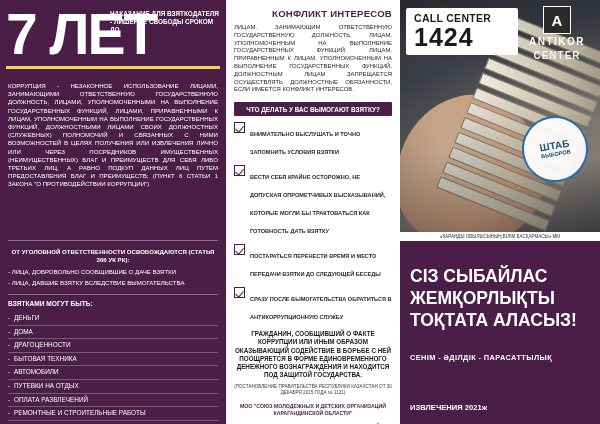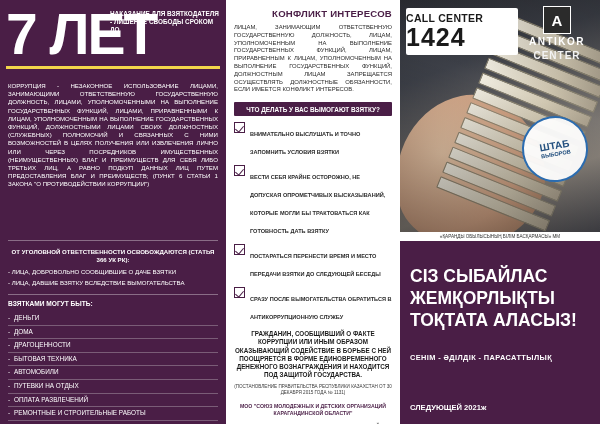--- a/index.html
+++ b/index.html
@@ -125,21 +125,21 @@
     display:block;position:absolute;left:0;width:118px;height:12px;
     background:linear-gradient(90deg,#f0ece0,#cfc6b0 60%,#a99f8c);
     border:1px solid #8d8672;box-sizing:border-box;border-radius:1px;
   }
   .photo .blur{
     position:absolute;inset:0;
     background:linear-gradient(200deg,rgba(0,0,0,.18),rgba(0,0,0,0) 40%,rgba(0,0,0,.35));
   }
   .callcenter{
     position:absolute;left:6px;top:8px;width:112px;
-    background:#ffffff;border-radius:2px;padding:4px 6px 5px 0;box-sizing:border-box;
+    background:#ffffff;border-radius:2px;padding:4px 6px 5px 8px;box-sizing:border-box;
   }
   .callcenter .cc-title{font-size:10.5px;font-weight:bold;color:#1a1a1a;letter-spacing:.3px;line-height:12px;}
   .callcenter .cc-num{font-size:25px;font-weight:bold;color:#1a1a1a;line-height:26px;letter-spacing:1px;}
 
   .brand{
     position:absolute;right:6px;top:6px;width:74px;text-align:center;color:#ffffff;
   }
   .brand .logo-a{
     width:26px;height:26px;margin:0 auto 2px auto;
     background:#2b2b2b;border:1.5px solid #ffffff;
@@ -282,17 +282,17 @@
         <div class="s1">ШТАБ</div>
         <div class="s2">ВЫБОРОВ</div>
       </div>
     </div>
 
     <div class="photo-caption">«ҚАРАҢДЫ ОБЫЛЫСЫНЫҢ БІЛІМ БАСҚАРМАСЫ» ММ</div>
 
     <div class="right-bottom">
       <div class="kz-big">СІЗ СЫБАЙЛАС ЖЕМҚОРЛЫҚТЫ ТОҚТАТА АЛАСЫЗ!</div>
       <div class="kz-sub">СЕНІМ - ӘДІЛДІК - ПАРАСАТТЫЛЫҚ</div>
-      <div class="kz-foot">СЛЕДУЮЩЕЙ 2021ж</div>
+      <div class="kz-foot">ИЗВЛЕЧЕНИЯ 2021ж</div>
     </div>
   </div>
 
 </div>
 
 </body></html>

